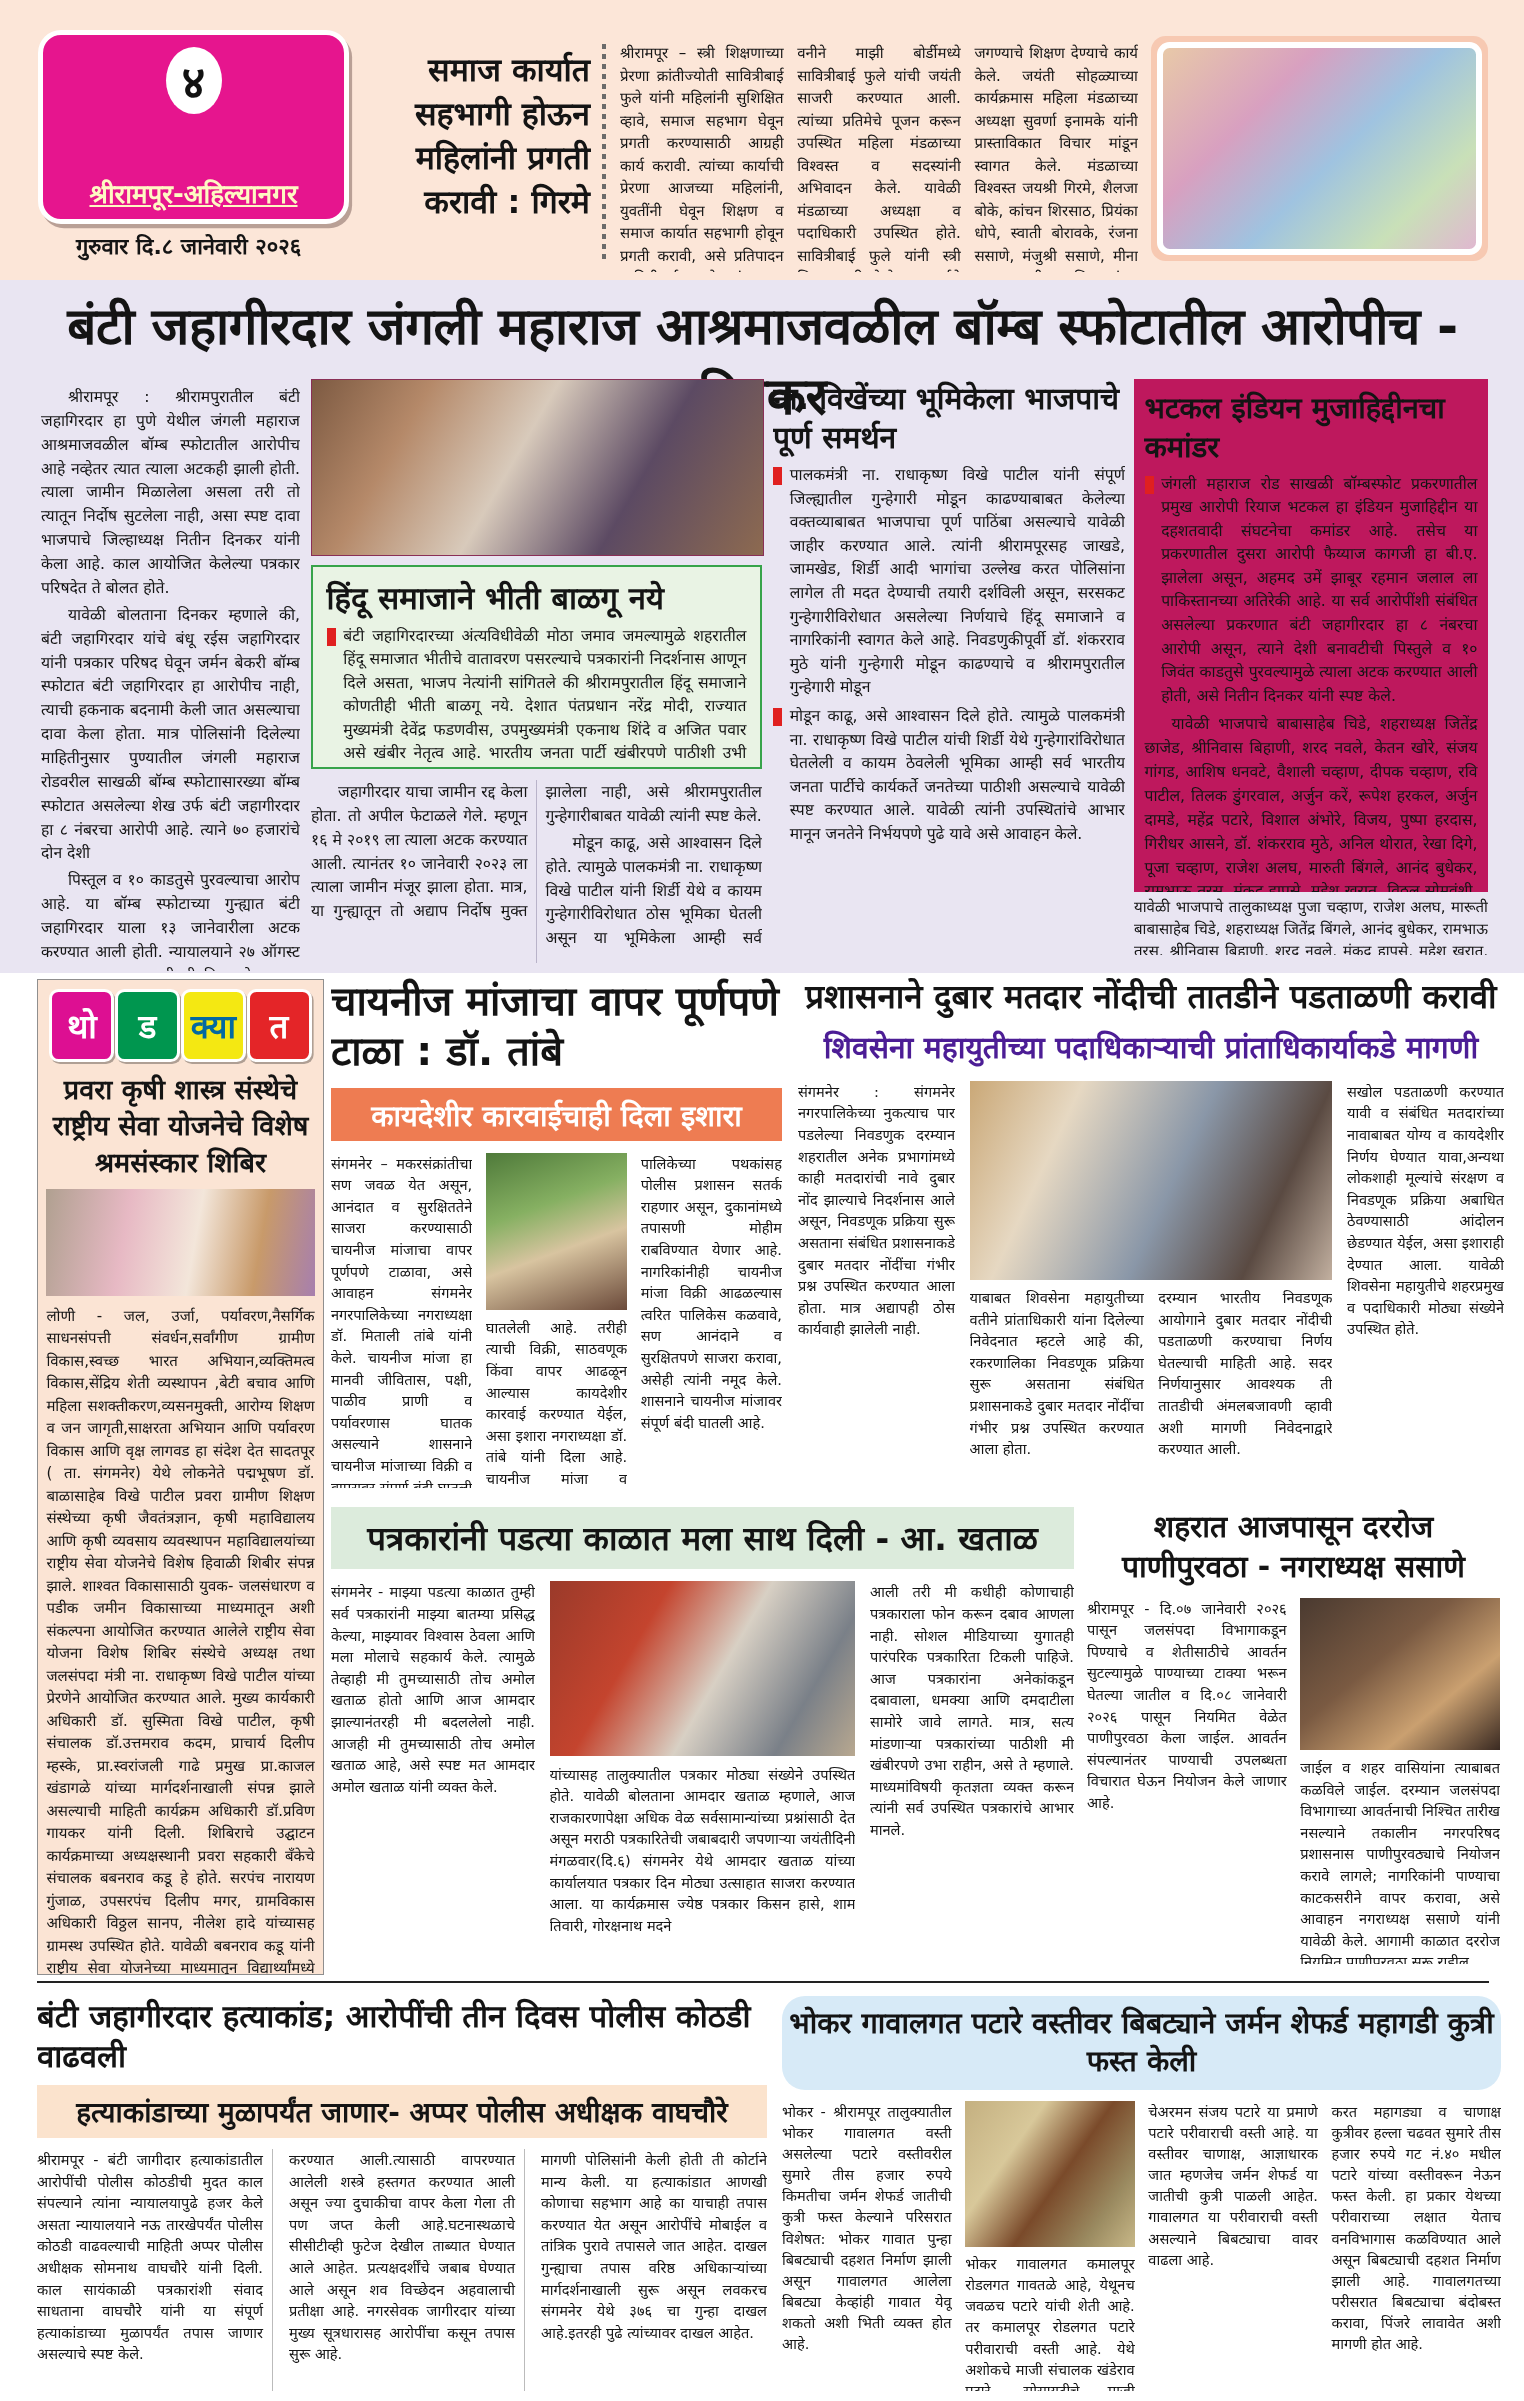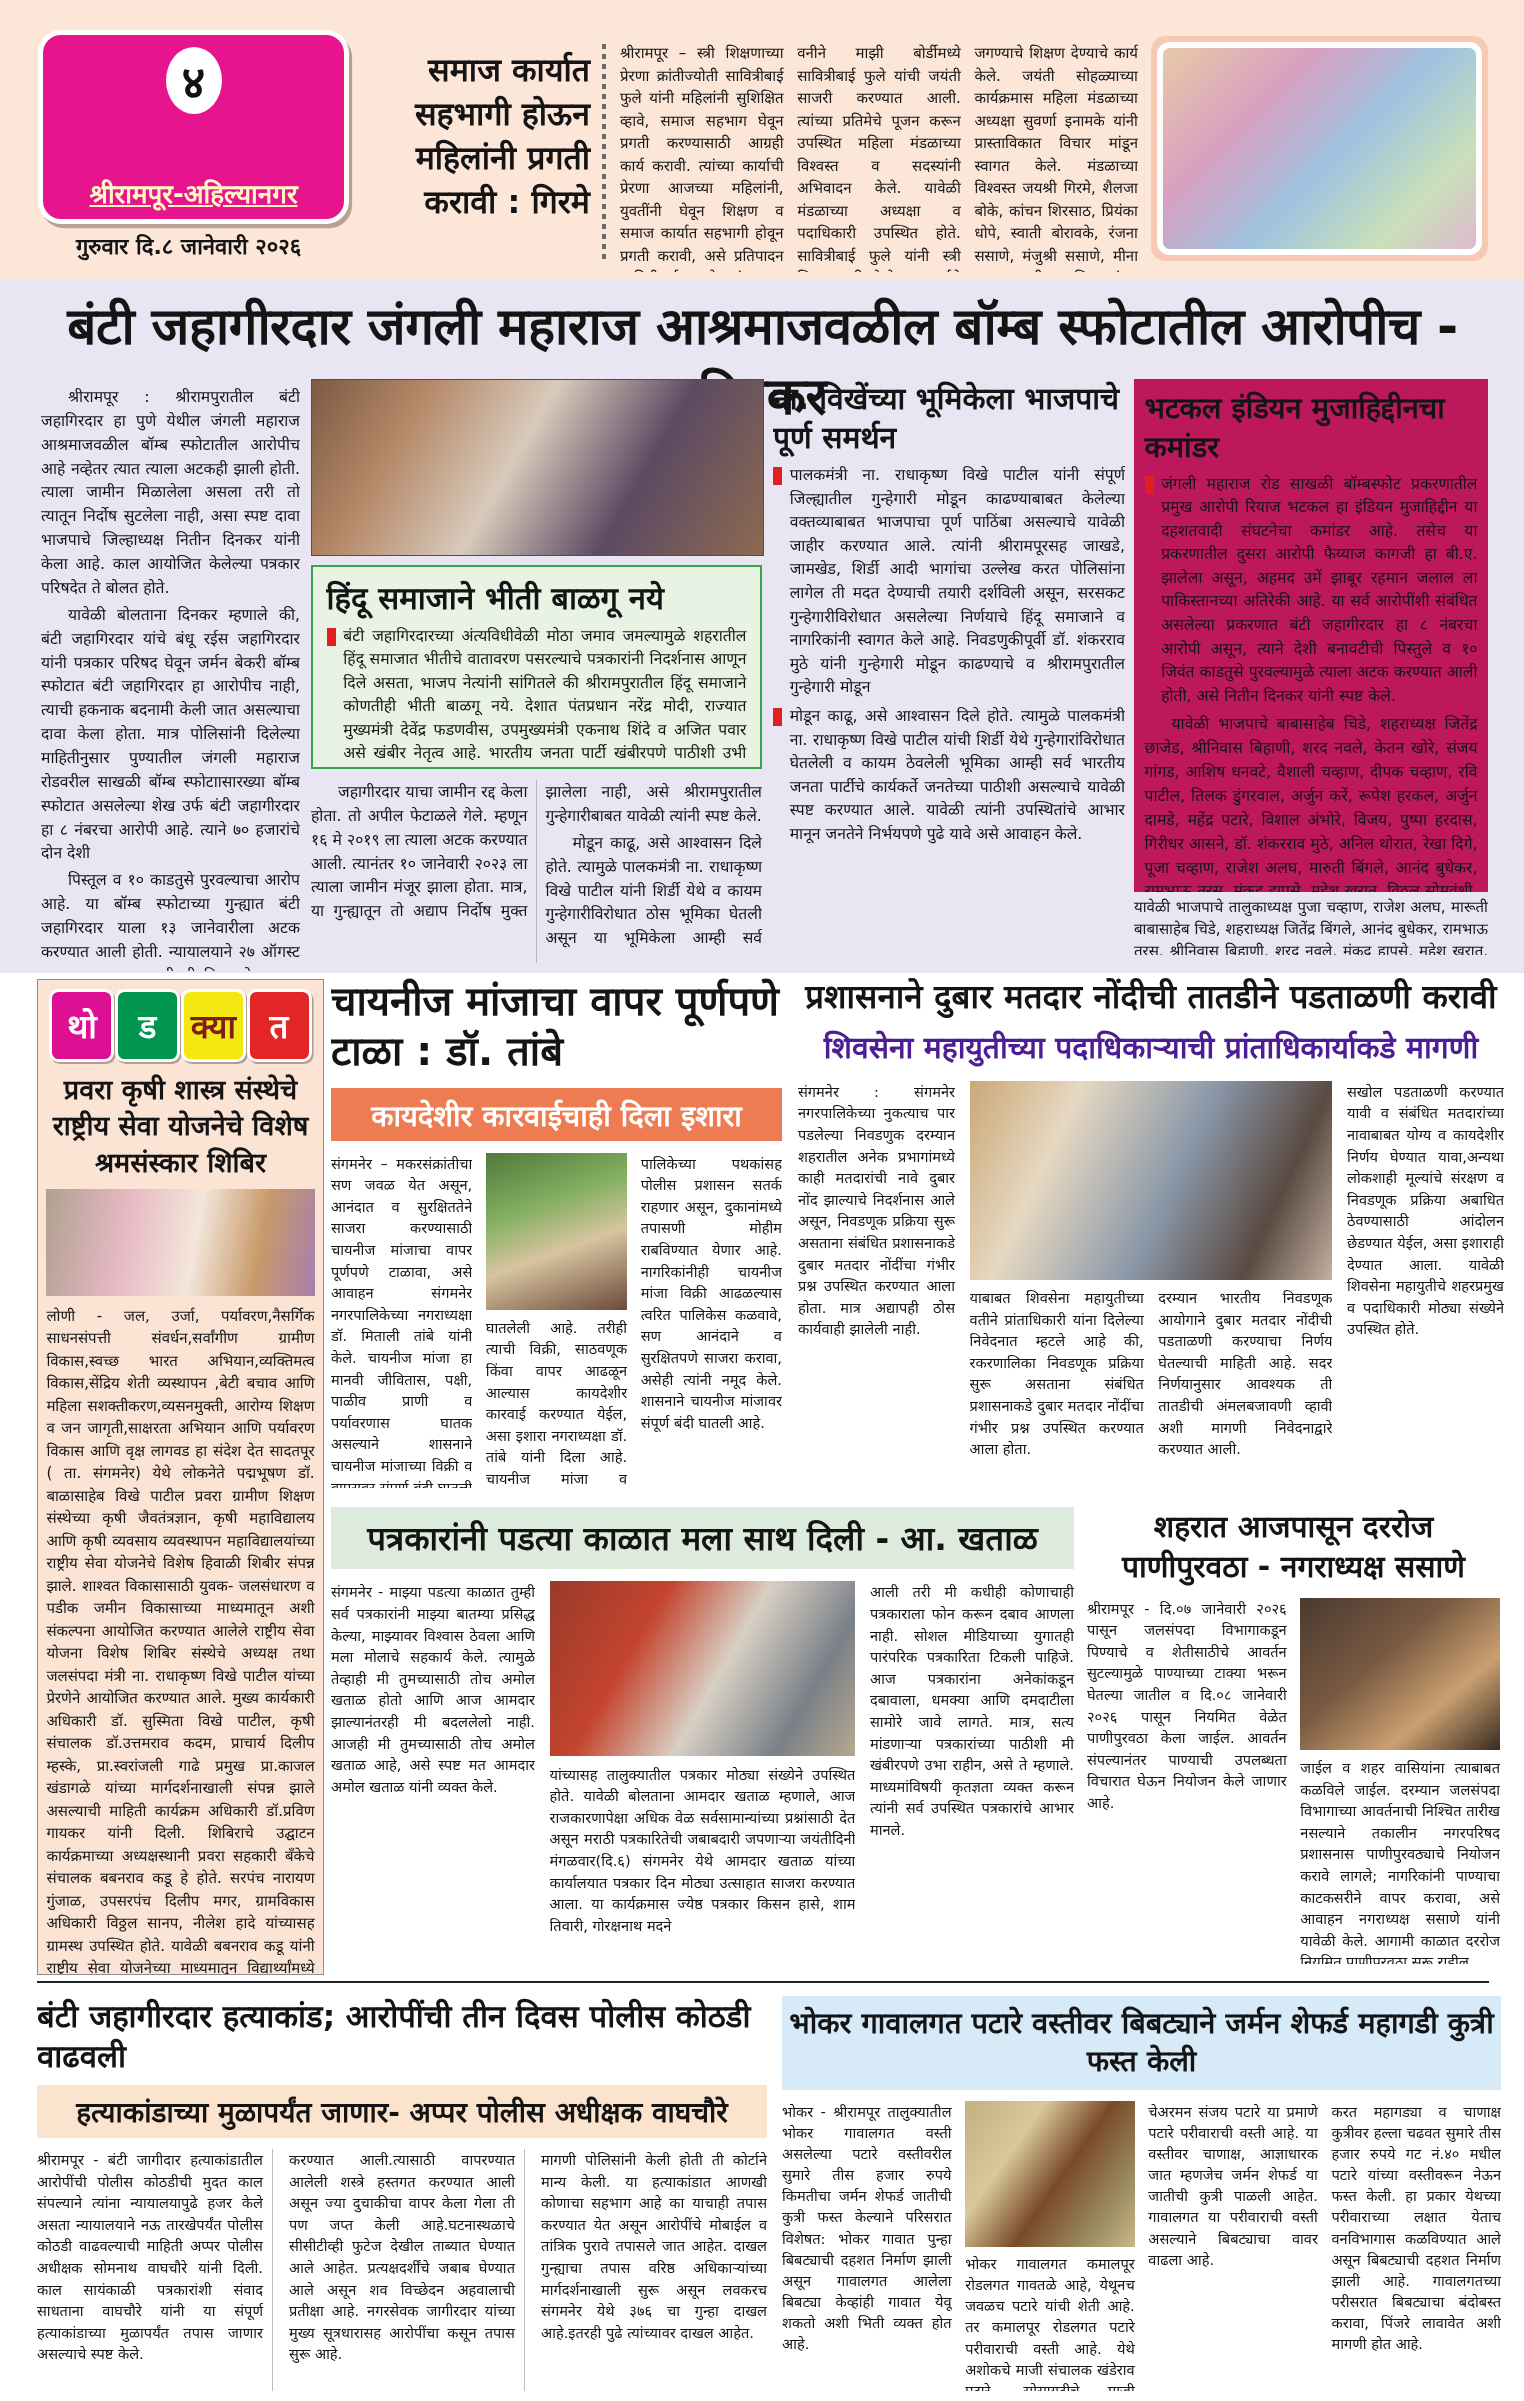--- a/index.html
+++ b/index.html
@@ -50,21 +50,21 @@
   .bhatkal-box h3{margin:0 0 6.3px 0;font-size:29px;font-weight:bold;}
   .ms-tail{margin-top:5.2px;font-size:15px;line-height:1.45;text-align:justify;height:58px;overflow:hidden;}
   
   .thod-panel{position:absolute;left:37px;top:979px;width:287px;height:996px;box-sizing:border-box;
               background:#fbe4d4;border:1.6px solid #8f8f8f;padding:7.3px 8.4px;overflow:hidden;}
   .tiles{display:flex;justify-content:space-between;margin:2.1px 3.1px 9.4px 3.1px;}
   .tile{width:59px;height:67px;border:3.1px solid #ffffff;border-radius:9.4px;box-shadow:1.6px 2.1px 0 rgba(0,0,0,.3);
         display:flex;align-items:center;justify-content:center;font-size:33px;font-weight:bold;color:#ffffff;}
   .tile-1{background:#dd0f92;}
   .tile-2{background:#00964f;}
-  .tile-3{background:#f4e812;color:#7f1d1d;}
+  .tile-3{background:#f4e812;color:#0369a1;}
   .tile-4{background:#e42528;}
   .thod-headline{font-size:27px;font-weight:bold;text-align:center;line-height:1.35;margin:3.1px 0 8.4px 0;}
   .thod-photo{width:100%;height:107px;background:linear-gradient(100deg,#b0a090 0%,#e7b9c4 30%,#f3e6da 55%,#c89a6a 78%,#a77fae 100%);margin-bottom:8.4px;}
   .thod-body{font-size:15px;line-height:1.5;text-align:justify;height:722px;overflow:hidden;}
   
   .manja{position:absolute;left:331px;top:976px;width:451px;height:523px;overflow:hidden;}
   .manja h2{margin:0;font-size:40px;font-weight:bold;line-height:1.25;}
   .manja .sub-box{margin-top:11.5px;background:#ee7c52;color:#ffffff;text-align:center;
                   font-size:29px;font-weight:bold;padding:7.3px 0;}
   .manja-cols{display:flex;gap:13.6px;margin-top:11.5px;}
@@ -101,21 +101,21 @@
   
   .hatya{position:absolute;left:37px;top:1996px;width:730px;height:395px;overflow:hidden;}
   .hatya h2{margin:0;font-size:31px;font-weight:bold;line-height:1.3;}
   .hatya .sub-box{margin-top:8.4px;background:#fbe3cd;text-align:center;font-size:28px;font-weight:bold;padding:7.3px 0;}
   .hatya-cols{display:flex;gap:15.7px;margin-top:11.5px;}
   .hatya-cols .hc{flex:1;font-size:14.6px;line-height:1.48;text-align:justify;overflow:hidden;height:282px;
                   border-right:0.5px solid #bbb;padding-right:9.4px;}
   .hatya-cols .hc:last-child{border-right:none;padding-right:0;}
   
   .bhokar{position:absolute;left:782px;top:1996px;width:719px;height:395px;overflow:hidden;}
-  .bhokar .band{background:#d7eaf7;text-align:center;font-size:29px;font-weight:bold;padding:9.4px 4.2px;line-height:1.3;}
+  .bhokar .band{background:#d7eaf7;text-align:center;font-size:29px;font-weight:bold;padding:9.4px 4.2px;line-height:1.3;border-radius:23px;}
   .bhokar-cols{display:flex;gap:13.6px;margin-top:10.5px;}
   .bhokar-cols .bc{flex:1;font-size:14.6px;line-height:1.45;text-align:justify;overflow:hidden;height:293px;}
   .bhokar-photo{width:100%;height:146px;background:linear-gradient(125deg,#c4b080 0%,#d8c89a 30%,#7a4a2a 55%,#9a8a60 80%,#c8b888 100%);margin-bottom:6.3px;}
 </style>
 </head>
 <body>
 
 <div class="page">
 
   <div class="top-band">

